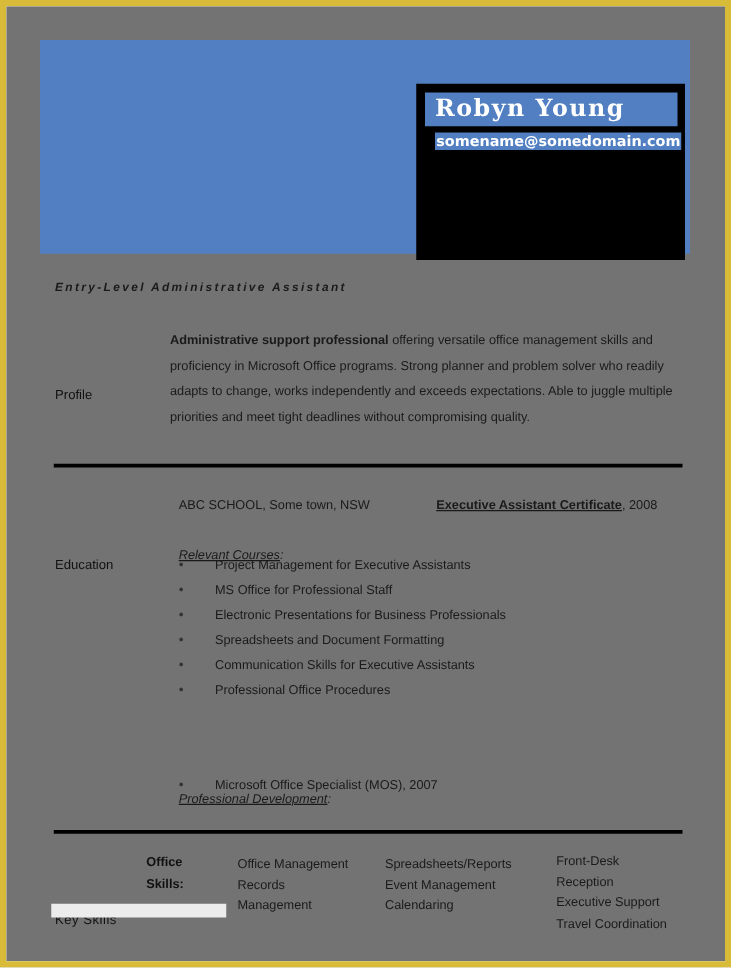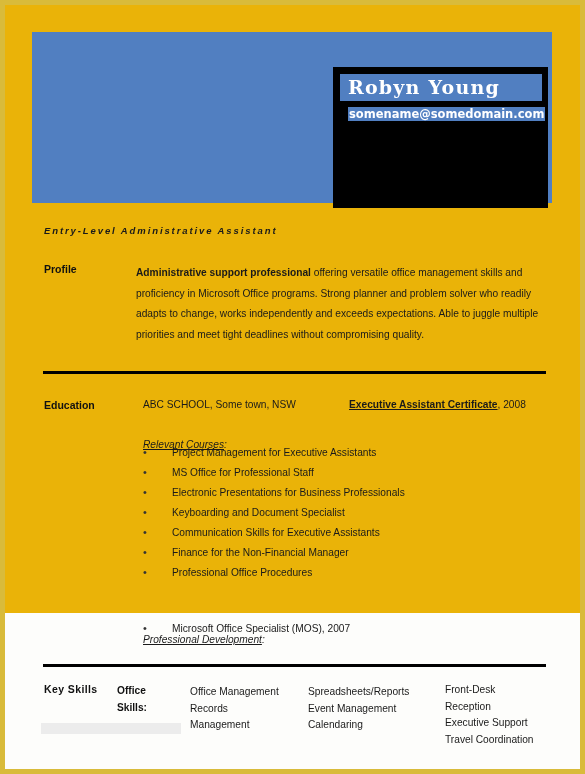--- a/index.html
+++ b/index.html
@@ -21,22 +21,22 @@
     height: 774px;
     box-sizing: border-box;
     background: #fdfdfb;
     border: 5px solid #d9bb3a;
     overflow: hidden;
   }
   #sheet {
     position: absolute;
     left: 0; top: 0;
     width: 575px;
-    height: 608px;
-    background: #eab308;
+    height: 764px;
+    background: #737373;
   }
 
   
   .header-blue {
     position: absolute;
     left: 27px;
     top: 27px;
     width: 520px;
     height: 171px;
     background: #517fc1;
@@ -102,22 +102,23 @@
     letter-spacing: 1.9px;
     color: #1a1a1a;
     white-space: nowrap;
   }
 
   
   .sec-label {
     position: absolute;
     left: 39px;
     font-size: 10.5px;
-    font-weight: bold;
+    font-weight: normal;
     color: #111111;
+    margin-top: 47px;
   }
   .rule {
     position: absolute;
     left: 38px;
     width: 503px;
     height: 3px;
     background: #000000;
   }
 
   
@@ -256,23 +257,22 @@
       <span class="edu-school">ABC SCHOOL, Some town, NSW</span>
       <span class="edu-cert"><span class="u">Executive Assistant Certificate</span><span>, 2008</span></span>
     </div>
 
     <div class="sub-head" id="relevant-courses-head"><span class="u">Relevant Courses</span><span>:</span></div>
 
     <ul class="bullets" id="courses-list">
       <li>Project Management for Executive Assistants</li>
       <li>MS Office for Professional Staff</li>
       <li>Electronic Presentations for Business Professionals</li>
-      <li>Keyboarding and Document Specialist</li>
+      <li>Spreadsheets and Document Formatting</li>
       <li>Communication Skills for Executive Assistants</li>
-      <li>Finance for the Non-Financial Manager</li>
       <li>Professional Office Procedures</li>
     </ul>
 
     <div class="sub-head" id="prof-dev-head"><span class="u">Professional Development</span><span>:</span></div>
 
     <ul class="bullets" id="profdev-list">
       <li>Microsoft Office Specialist (MOS), 2007</li>
     </ul>
 
     <div class="rule" id="rule-2"></div>

